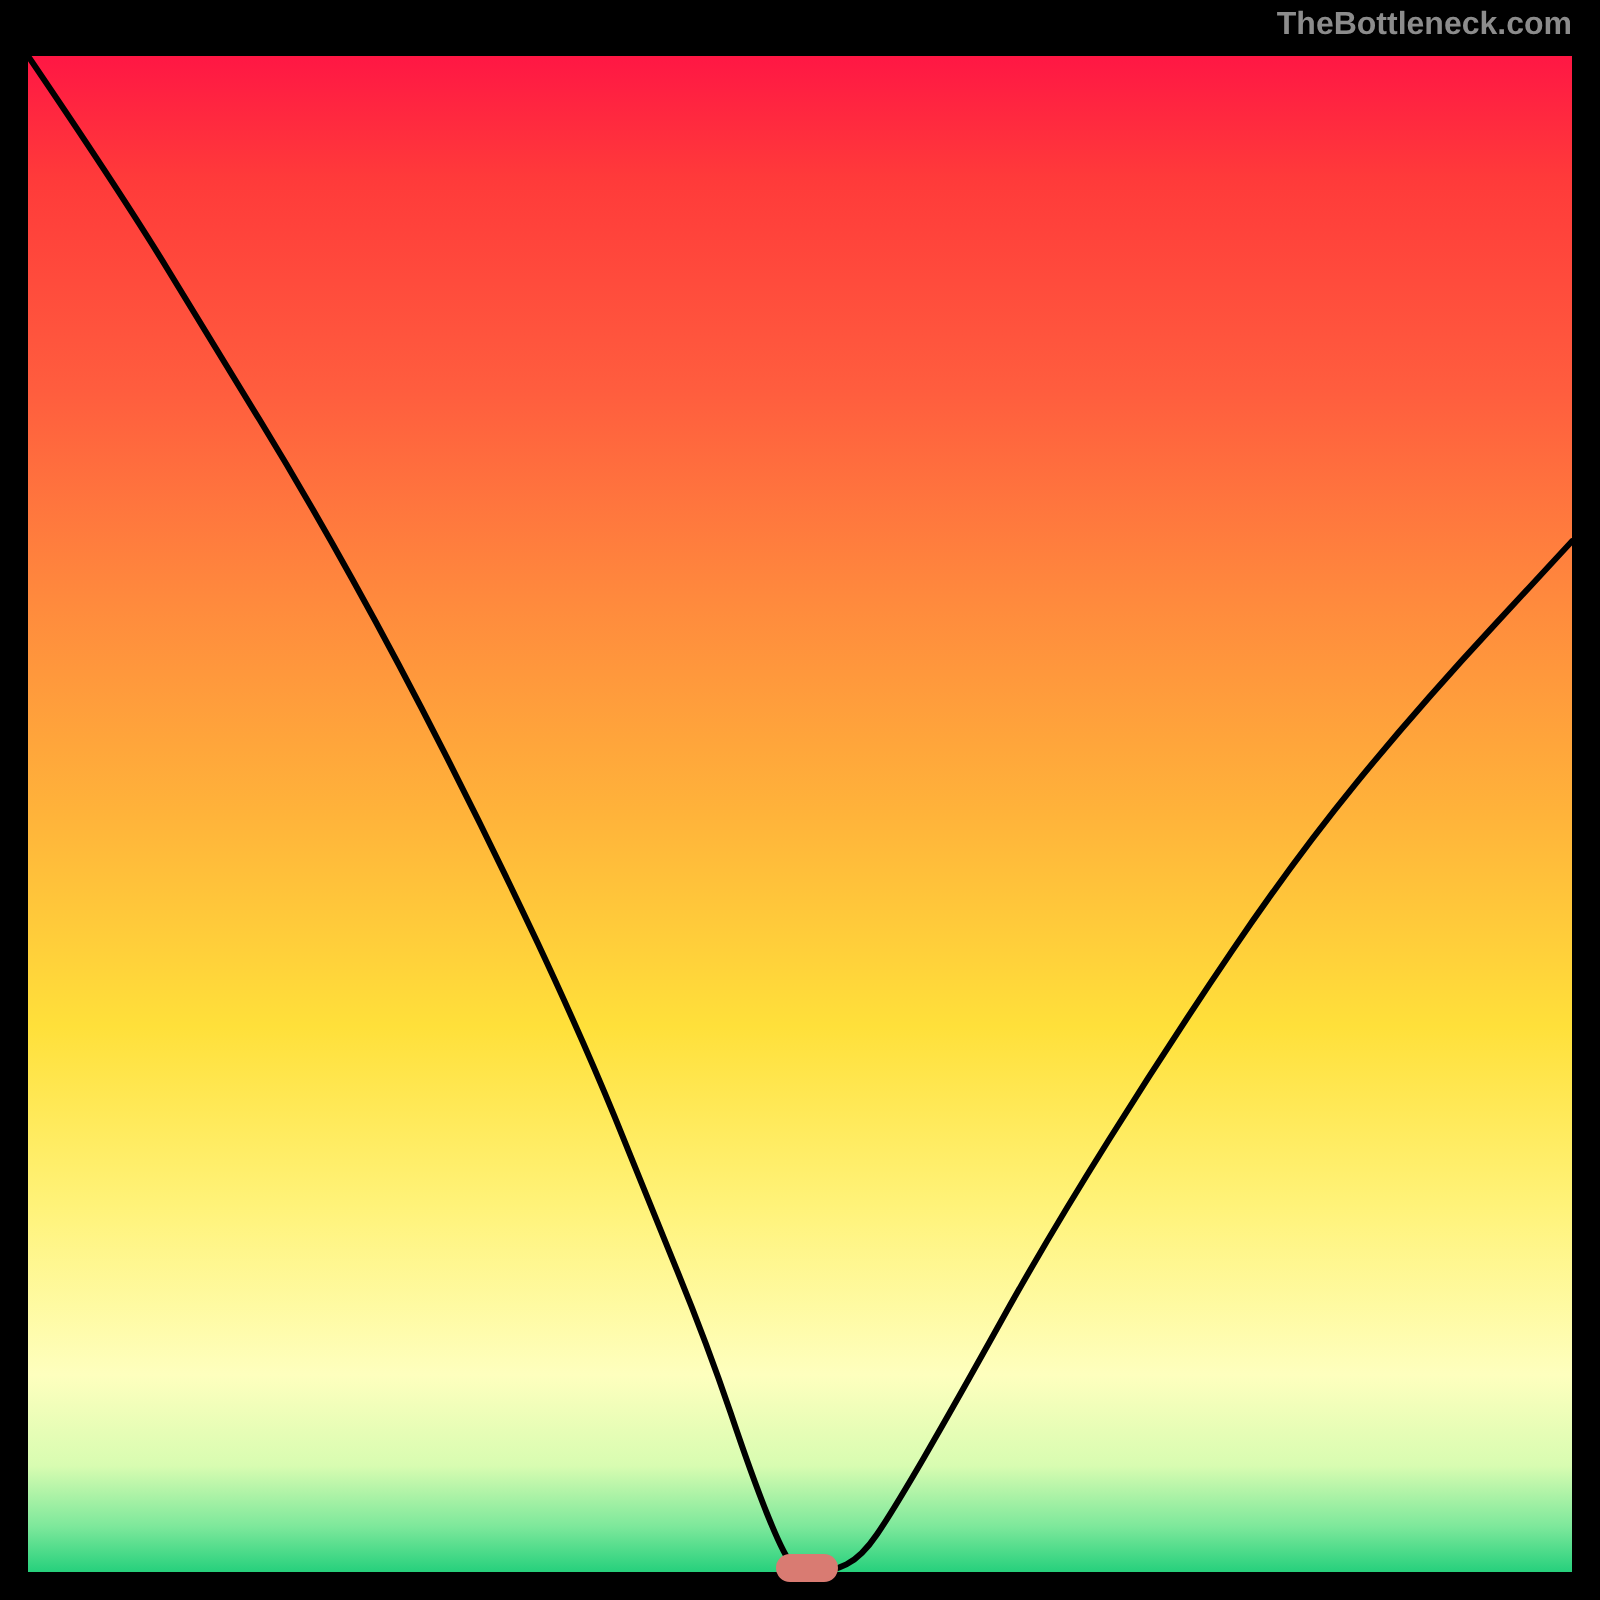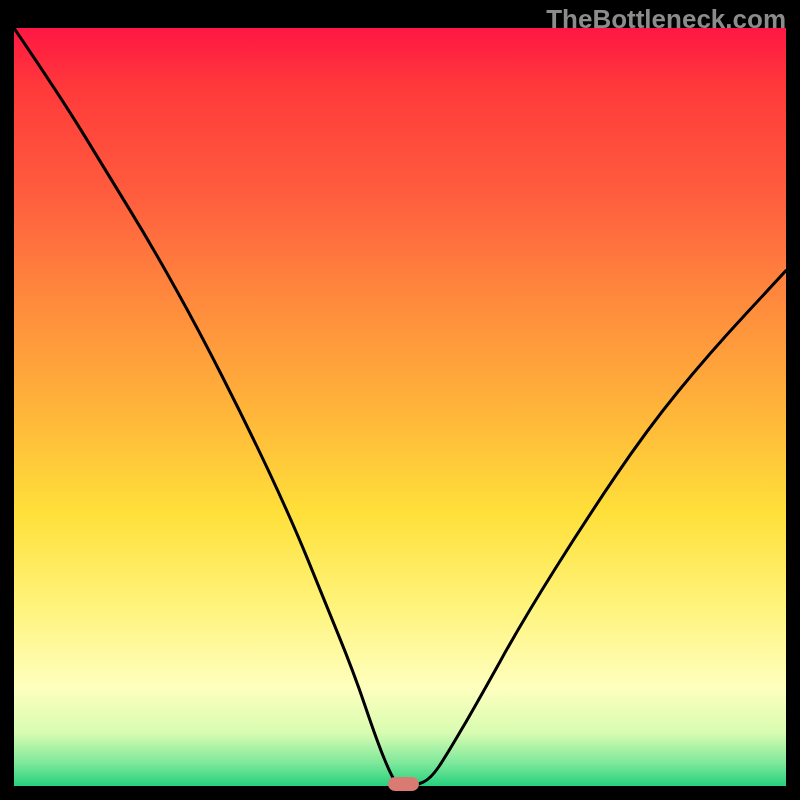--- a/index.html
+++ b/index.html
@@ -52,21 +52,21 @@
     position: absolute;
     width: 30px;
     height: 14px;
     background: #d97b72;
     border-radius: 7px;
   }
   .watermark {
     position: absolute;
     top: 4px;
     right: 14px;
-    font-size: 26px;
+    font-size: 16px;
     font-weight: 600;
     color: #8c8c8c;
     letter-spacing: 0px;
     text-align: center;
   }
 </style>
 </head>
 <body>
 
 <div class="frame">

